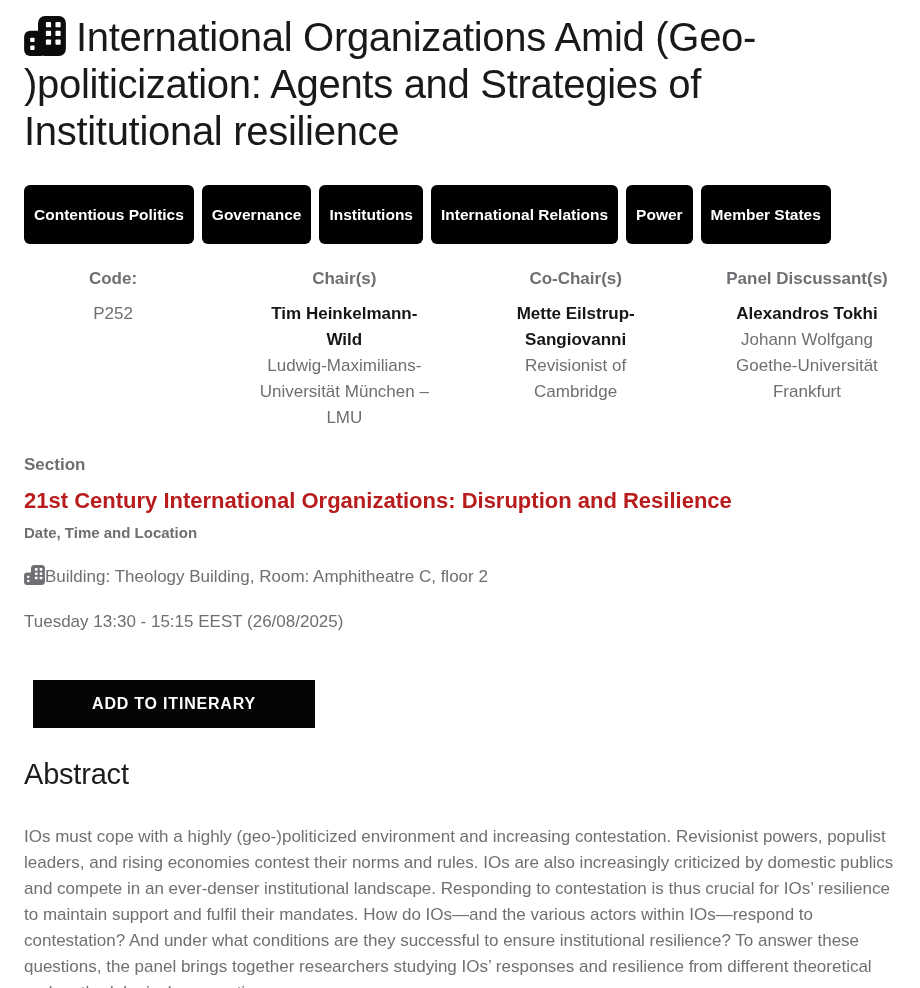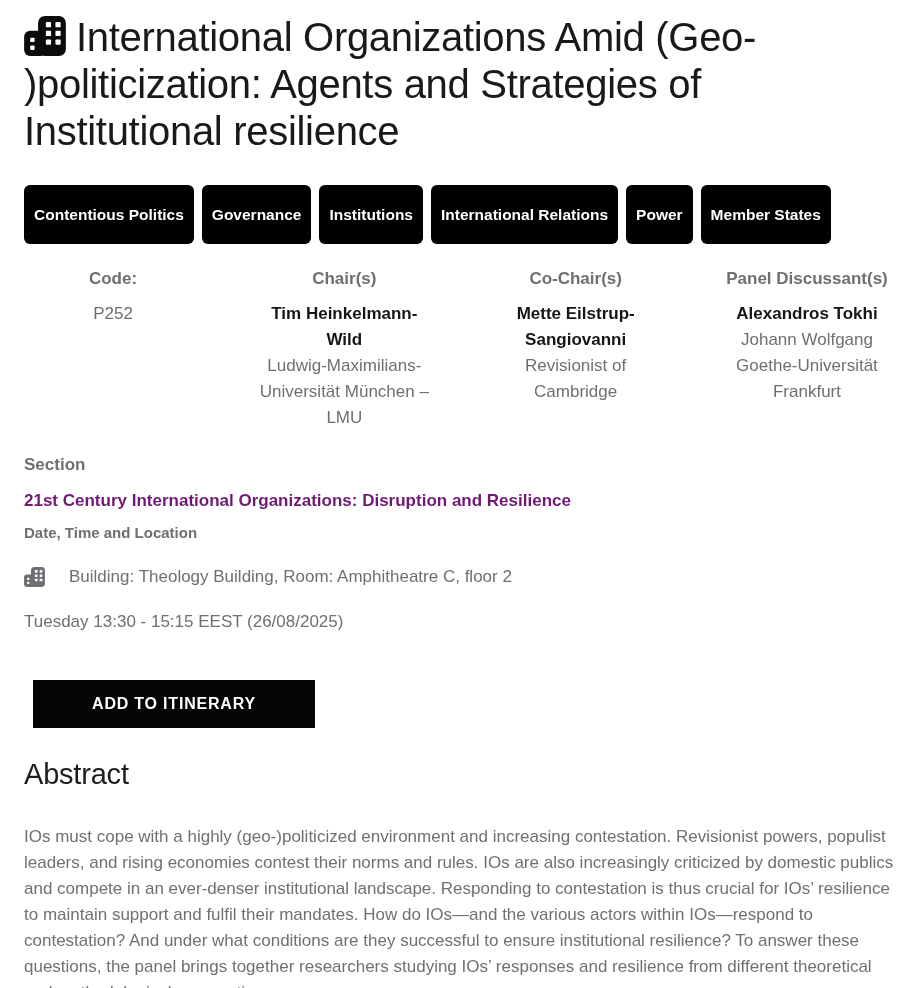--- a/index.html
+++ b/index.html
@@ -50,23 +50,23 @@
   
   .info-grid { display: flex; justify-content: space-between; margin-top: 24px; min-height: 164px; text-align: center; }
   .info-col { width: 178px; }
   .info-label { color: #6e6f72; font-weight: 700; font-size: 17px; line-height: 22px; }
   .info-value { color: #6e6f72; font-size: 17px; line-height: 26px; margin-top: 11px; }
   .person-name { color: #161616; font-weight: 700; font-size: 17px; line-height: 26px; margin-top: 11px; }
   .person-affiliation { color: #6e6f72; font-size: 17px; line-height: 26px; }
 
   
   .section-label { color: #6e6f72; font-weight: 700; font-size: 17px; line-height: 22px; margin-top: 22px; }
-  .section-title { color: #701a75; font-weight: 700; font-size: 17px; line-height: 23px; margin-top: 13px; }
+  .section-title { color: #b91c1c; font-weight: 700; font-size: 22px; line-height: 23px; margin-top: 13px; }
   .schedule-label { color: #6e6f72; font-weight: 700; font-size: 15px; line-height: 22px; margin-top: 10px; }
-  .location-line { display: flex; align-items: center; gap: 24px; color: #6e6f72; font-size: 17px; line-height: 24px; margin-top: 21px; }
+  .location-line { display: flex; align-items: flex-start; gap: 0; color: #6e6f72; font-size: 17px; line-height: 24px; margin-top: 21px; }
   .loc-icon { display: inline-block; width: 21px; height: 20px; color: #6e6f72; flex: 0 0 auto; }
   .loc-icon svg { display: block; width: 100%; height: 100%; }
   .datetime-line { color: #6e6f72; font-size: 17px; line-height: 24px; margin-top: 21px; }
 
   
   .itinerary-button {
     display: block;
     margin: 46px 0 0 9px;
     width: 282px;
     height: 48px;

